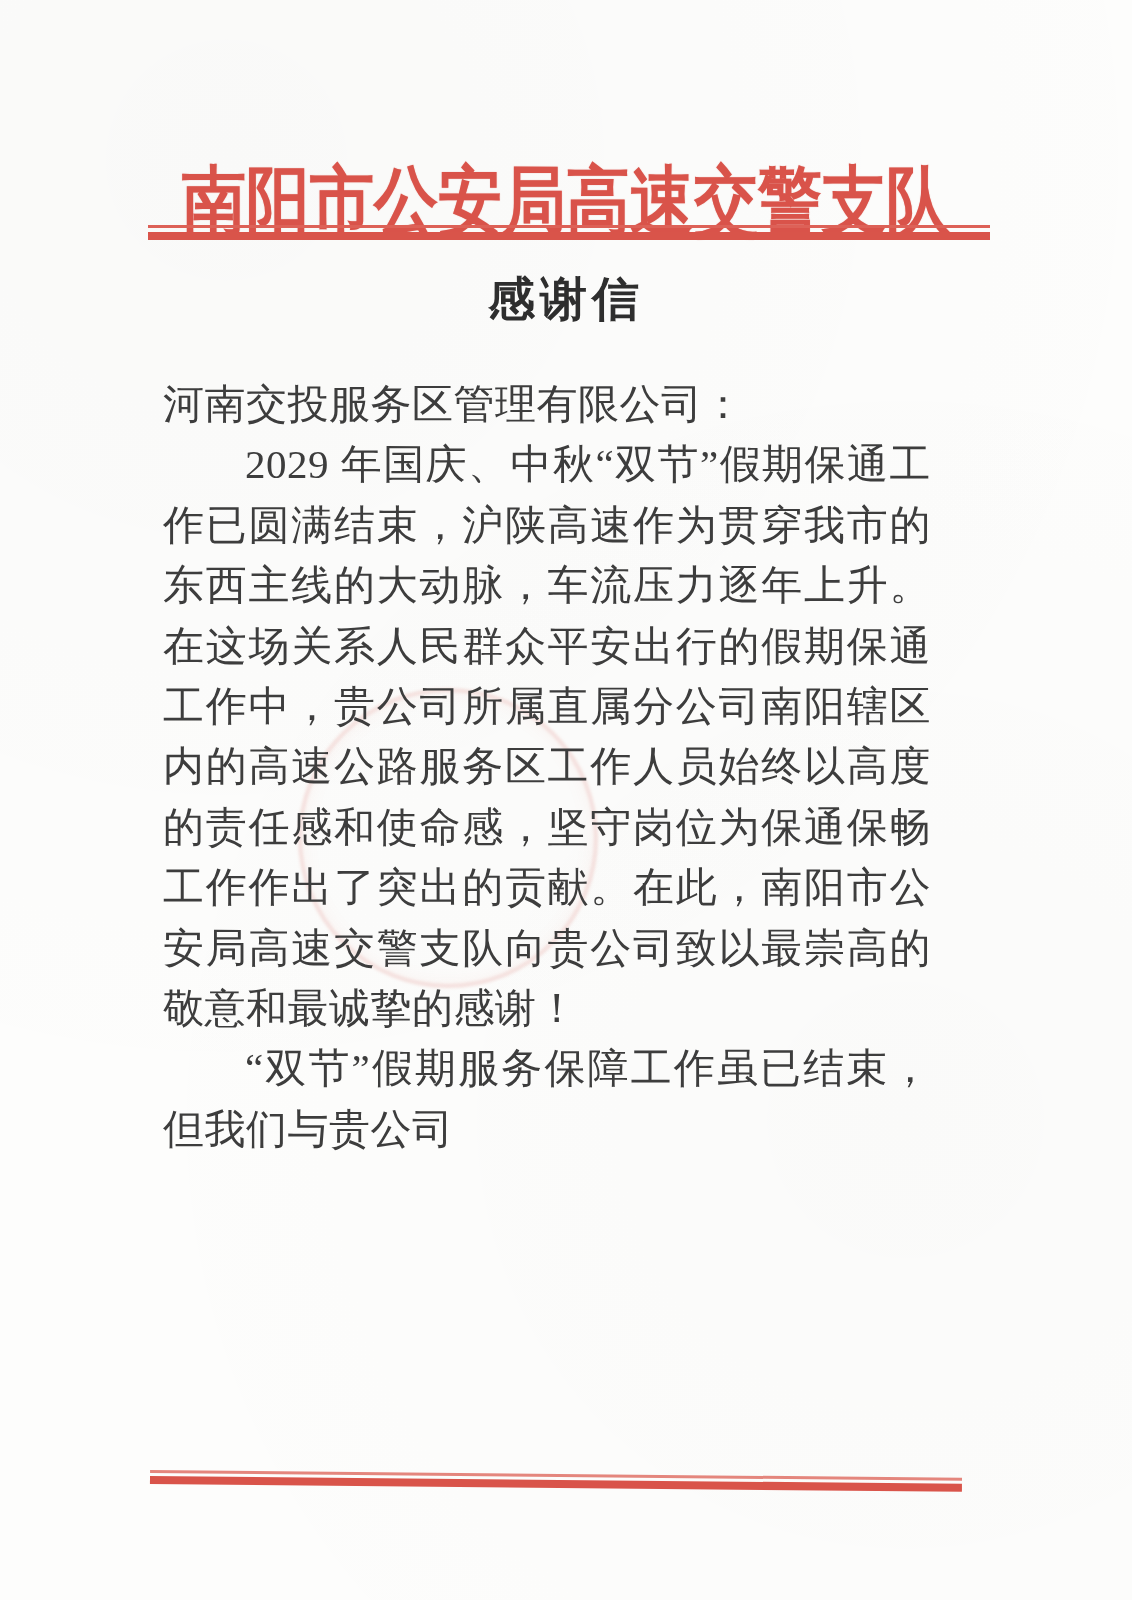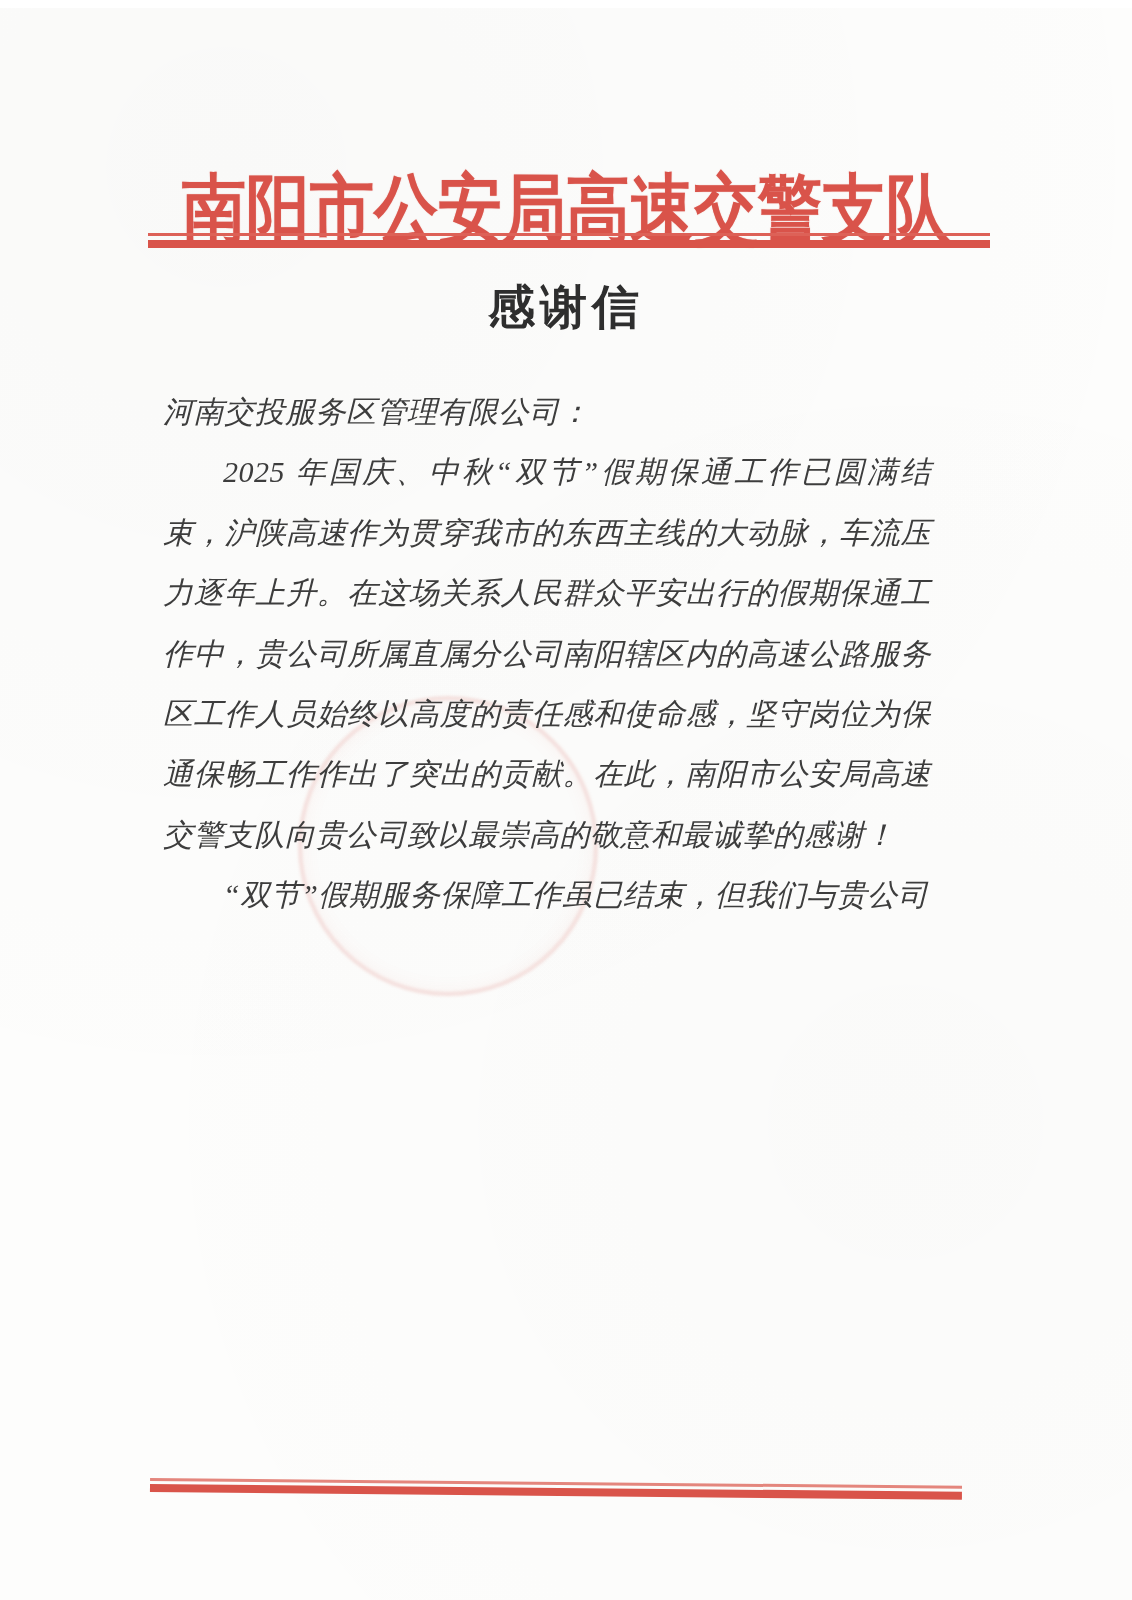--- a/index.html
+++ b/index.html
@@ -9,21 +9,20 @@
     font-family:"Liberation Serif", serif;
     position:relative;
     overflow:hidden;
   }
   .page {
     position:absolute; inset:0;
     background:
       radial-gradient(circle at 20% 10%, rgba(0,0,0,0.015), transparent 60%),
       radial-gradient(circle at 80% 70%, rgba(0,0,0,0.012), transparent 60%),
       #fdfdfc;
-    margin-top: 8px;
   }
   .letterhead {
     position:absolute;
     top:150px; left:182px; width:768px;
     font-size:64px; font-weight:bold;
     color:#d9534a;
     text-align:center;
     letter-spacing:0px;
     white-space:nowrap;
     transform:scaleY(1.18);
@@ -43,27 +42,26 @@
   .doc-title {
     position:absolute; top:268px; left:0; width:1132px;
     text-align:center;
     font-size:47px; font-weight:bold;
     color:#2e2e2e;
     letter-spacing:5px;
   }
   .body-text {
     position:absolute;
     top:374px; left:163px; width:768px;
-    font-size:30px;
+    font-size:41px;
     line-height:60.4px;
     color:#3d3d3d;
     text-align:justify;
     text-justify:inter-character;
     letter-spacing:0.5px;
-    font-style:italic;
   }
   .body-text p { margin:0; padding:0; }
   .body-text p.indent { text-indent:2em; }
   .seal-ghost {
     position:absolute;
     left:298px; top:688px;
     width:292px; height:292px;
     border-radius:50%;
     border:4px solid rgba(224,128,118,0.22);
     box-shadow:inset 0 0 18px rgba(224,128,118,0.08);
@@ -90,21 +88,21 @@
 
   <div class="rule-thin"></div>
   <div class="rule-thick"></div>
 
   <div class="doc-title">感谢信</div>
 
   <div class="seal-ghost"></div>
 
   <div class="body-text">
     <p>河南交投服务区管理有限公司：</p>
-    <p class="indent">2025 年国庆、中秋“双节”假期保通工作已圆满结束，沪陕高速作为贯穿我市的东西主线的大动脉，车流压力逐年上升。在这场关系人民群众平安出行的假期保通工作中，贵公司所属直属分公司南阳辖区内的高速公路服务区工作人员始终以高度的责任感和使命感，坚守岗位为保通保畅工作作出了突出的贡献。在此，南阳市公安局高速交警支队向贵公司致以最崇高的敬意和最诚挚的感谢！</p>
+    <p class="indent">2029 年国庆、中秋“双节”假期保通工作已圆满结束，沪陕高速作为贯穿我市的东西主线的大动脉，车流压力逐年上升。在这场关系人民群众平安出行的假期保通工作中，贵公司所属直属分公司南阳辖区内的高速公路服务区工作人员始终以高度的责任感和使命感，坚守岗位为保通保畅工作作出了突出的贡献。在此，南阳市公安局高速交警支队向贵公司致以最崇高的敬意和最诚挚的感谢！</p>
     <p class="indent">“双节”假期服务保障工作虽已结束，但我们与贵公司</p>
   </div>
 
   <div class="footer-rule">
     <div class="thin"></div>
     <div class="thick"></div>
   </div>
 
 </div>
 

